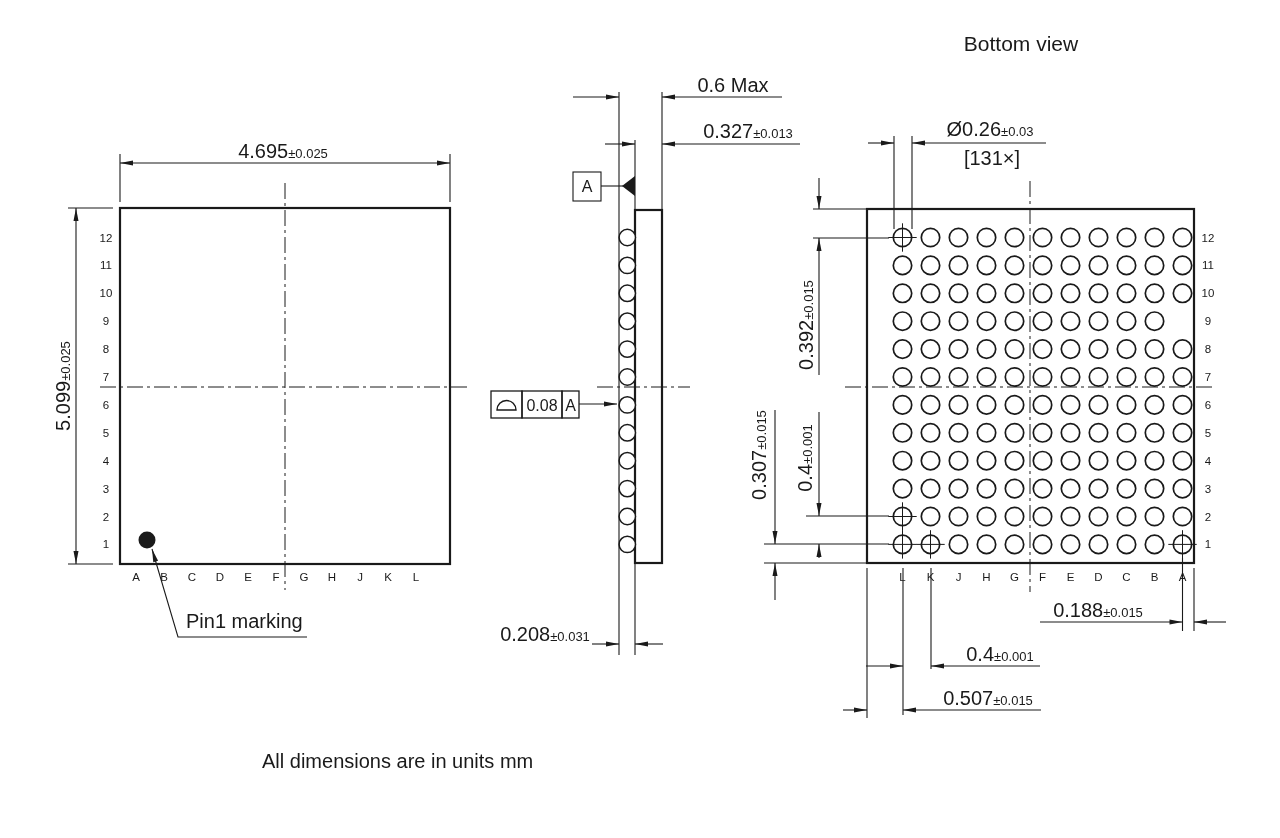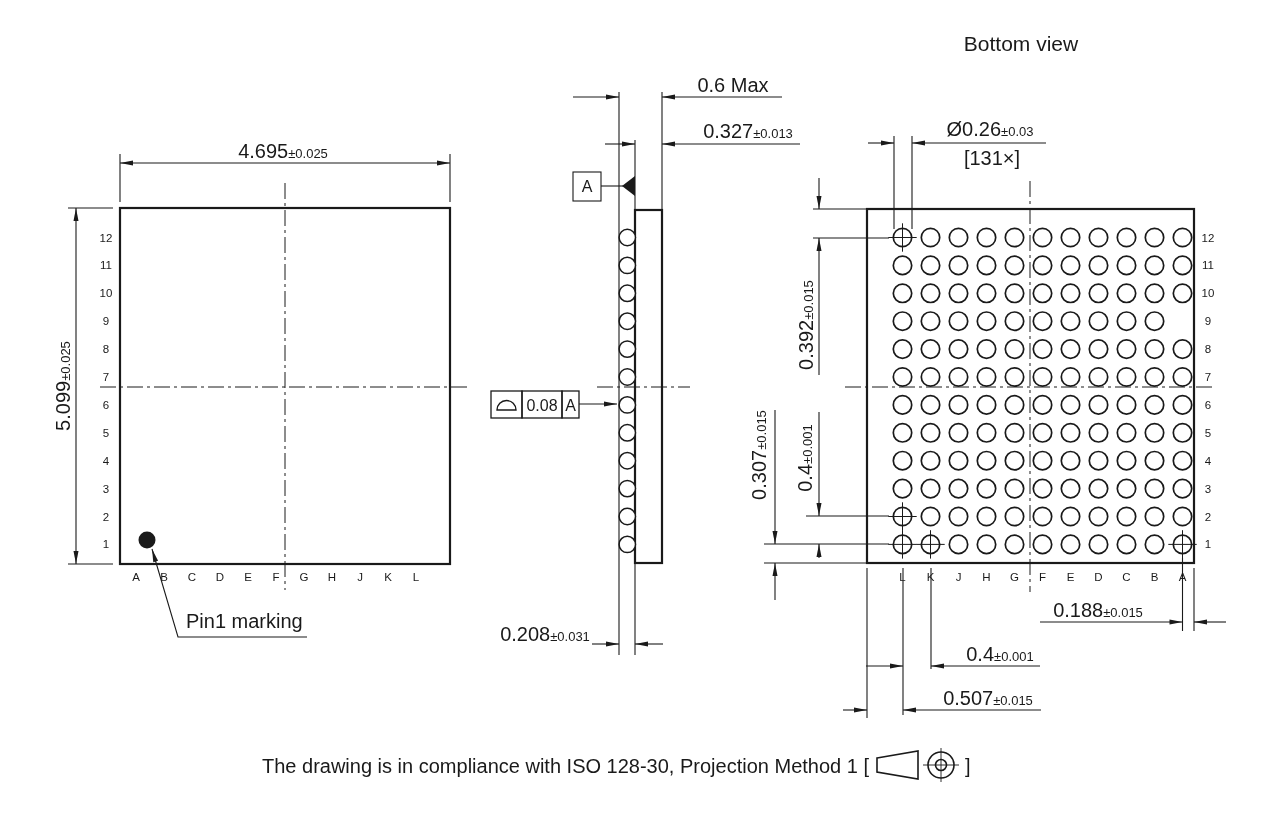--- a/index.html
+++ b/index.html
@@ -348,21 +348,15 @@
           <text x="1126.5" y="581" text-anchor="middle" class="lbl">C</text>
           <text x="1154.5" y="581" text-anchor="middle" class="lbl">B</text>
           <text x="1182.5" y="581" text-anchor="middle" class="lbl">A</text>
         </g>
   </g>
 
   <text class="viewtitle" x="1021" y="51" text-anchor="middle">Bottom view</text>
 </svg>
 
 <div id="notes">
-  <div><span>The drawing is in compliance with ISO 128-30, Projection Method 1 [</span><svg class="psym" width="92" height="34" viewBox="0 0 92 34">
-          <polygon points="6,10 47,3 47,31 6,24" fill="none" stroke="#1a1a1a" stroke-width="1.6"></polygon>
-          <circle cx="70" cy="17" r="13" fill="none" stroke="#1a1a1a" stroke-width="1.6"></circle>
-          <circle cx="70" cy="17" r="5.5" fill="none" stroke="#1a1a1a" stroke-width="1.6"></circle>
-          <line x1="52" y1="17" x2="88" y2="17" stroke="#1a1a1a" stroke-width="0.9"></line>
-          <line x1="70" y1="0" x2="70" y2="34" stroke="#1a1a1a" stroke-width="0.9"></line>
-        </svg><span>]</span></div>
+  <div>All dimensions are in units mm</div>
 </div>
 </div>
 
 </body></html>

